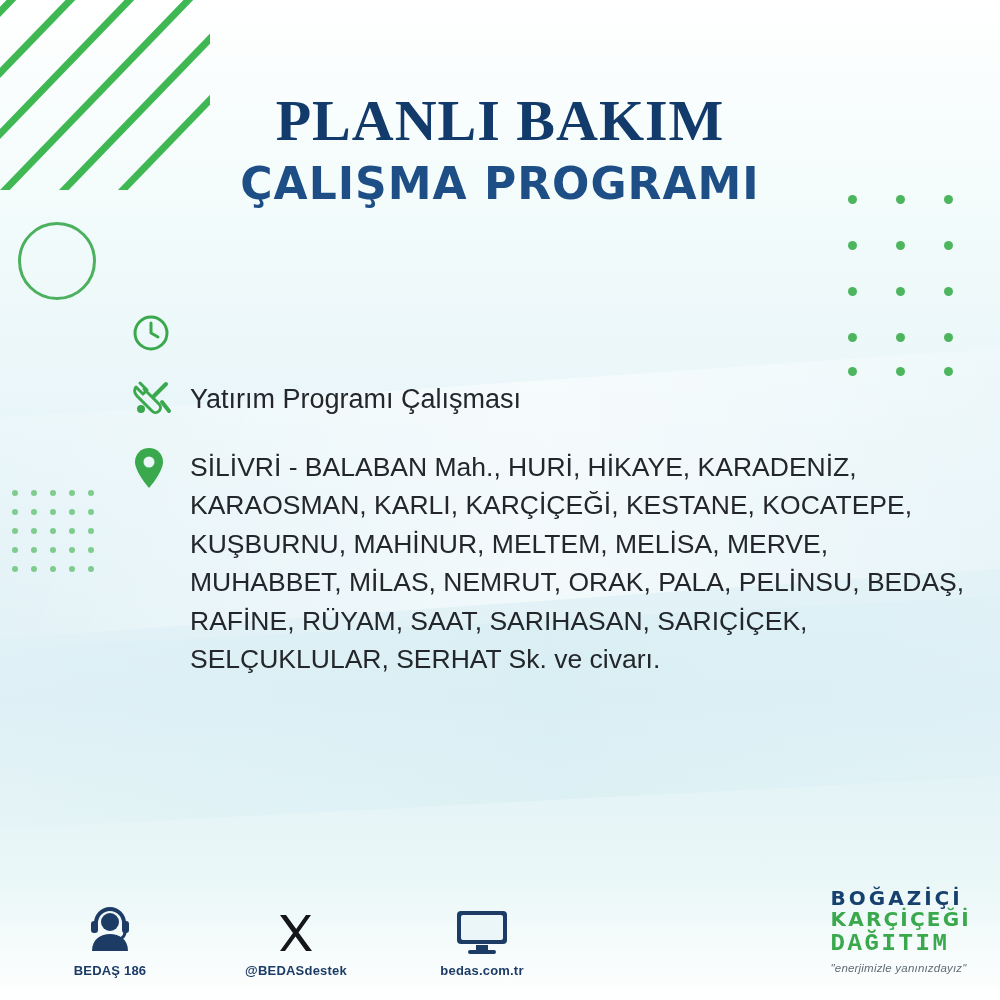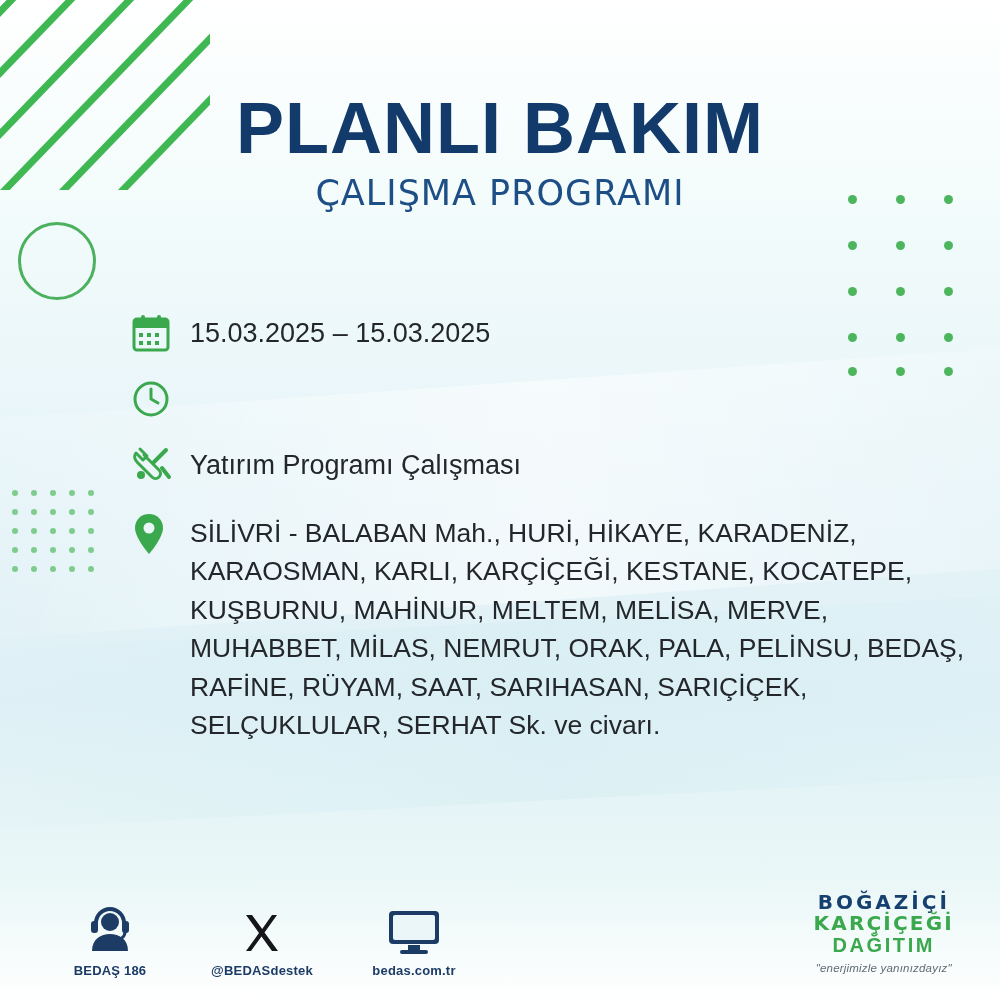--- a/index.html
+++ b/index.html
@@ -81,32 +81,32 @@
   .dotgrid.left span { width: 6px; height: 6px; background: #5bbf6a; opacity: .75; }
 
   
   .title-wrap {
     position: absolute;
     left: 0; right: 0;
     top: 92px;
     text-align: center;
   }
   .title-main {
-    font-size: 72px;
+    font-size: 58px;
     line-height: 1;
     font-weight: 700;
     letter-spacing: 1px;
     color: #123a6b;
-    font-family: Liberation Sans, sans-serif;
+    font-family: Liberation Serif, serif;
   }
   .title-sub {
     margin-top: 12px;
-    font-size: 35px;
+    font-size: 44px;
     line-height: 1;
-    font-weight: 400;
+    font-weight: 700;
     letter-spacing: 1px;
     color: #1d4f86;
     font-family: "DejaVu Sans", sans-serif;
   }
 
   
   .info {
     position: absolute;
     left: 132px;
     top: 312px;
@@ -143,47 +143,47 @@
   .footer {
     position: absolute;
     left: 0; right: 0; bottom: 0;
     height: 120px;
   }
   .contacts {
     position: absolute;
     left: 52px;
     bottom: 22px;
     display: flex;
-    gap: 36px;
+    gap: 70px;
     align-items: flex-start;
   }
   .contact {
     width: 116px;
     text-align: center;
   }
   .contact .ic { height: 52px; display:flex; align-items:flex-end; justify-content:center; }
   .contact .lbl {
     margin-top: 7px;
     font-size: 13px;
     color: #1c3c66;
     font-weight: 700;
     letter-spacing: .2px;
   }
 
   .brand {
     position: absolute;
-    right: 46px;
+    right: 29px;
     bottom: 26px;
-    text-align: center;
+    text-align: left;
     line-height: 1.08;
     margin-left: 8px;
   }
   .brand .b1 { font-size: 20px; font-weight: 700; color: #16406e; letter-spacing: 3px; font-family:"DejaVu Sans",sans-serif;}
   .brand .b2 { font-size: 20px; font-weight: 700; color: #3aa84c; letter-spacing: 2.2px; font-family:"DejaVu Sans",sans-serif;}
-  .brand .b3 { font-size: 20px; font-weight: 700; color: #3aa84c; letter-spacing: 2.6px; font-family:Liberation Sans, sans-serif;}
+  .brand .b3 { font-size: 24px; font-weight: 700; color: #3aa84c; letter-spacing: 2.6px; font-family:Liberation Mono, monospace;}
   .brand .slogan { margin-top: 5px; font-size: 11.5px; color: #5e6b72; font-style: italic; letter-spacing: .2px;}
 </style>
 </head>
 <body>
 
 <div class="poster">
 
   <div class="wash1"></div>
   <div class="wash2"></div>
 
@@ -246,37 +246,20 @@
       <span style="left:76px; top:76px;"></span>
   </div>
 
   <div class="title-wrap">
     <div class="title-main">PLANLI BAKIM</div>
     <div class="title-sub">ÇALIŞMA PROGRAMI</div>
   </div>
 
   <div class="info">
 
-    <div class="row">
-      <div class="ico">
-        <svg width="38" height="38" viewBox="0 0 38 38">
-          <rect x="2" y="5" width="34" height="31" rx="3" fill="none" stroke="#3aa84c" stroke-width="3"></rect>
-          <rect x="2" y="5" width="34" height="9" fill="#3aa84c"></rect>
-          <rect x="9" y="1" width="4" height="8" rx="2" fill="#3aa84c"></rect>
-          <rect x="25" y="1" width="4" height="8" rx="2" fill="#3aa84c"></rect>
-          <rect x="7" y="19" width="4" height="4" fill="#3aa84c"></rect>
-          <rect x="15" y="19" width="4" height="4" fill="#3aa84c"></rect>
-          <rect x="23" y="19" width="4" height="4" fill="#3aa84c"></rect>
-          <rect x="7" y="27" width="4" height="4" fill="#3aa84c"></rect>
-          <rect x="15" y="27" width="4" height="4" fill="#3aa84c"></rect>
-          <rect x="23" y="27" width="4" height="4" fill="#3aa84c"></rect>
-        </svg>
-      </div>
-      <div class="txt">15.03.2025 – 15.03.2025</div>
-    </div>
 
     <div class="row">
       <div class="ico">
         <svg width="38" height="38" viewBox="0 0 38 38">
           <circle cx="19" cy="19" r="16" fill="none" stroke="#3aa84c" stroke-width="3"></circle>
           <path d="M19 9 L19 19 L26 23" fill="none" stroke="#3aa84c" stroke-width="3" stroke-linecap="round" stroke-linejoin="round"></path>
         </svg>
       </div>
     </div>
 

